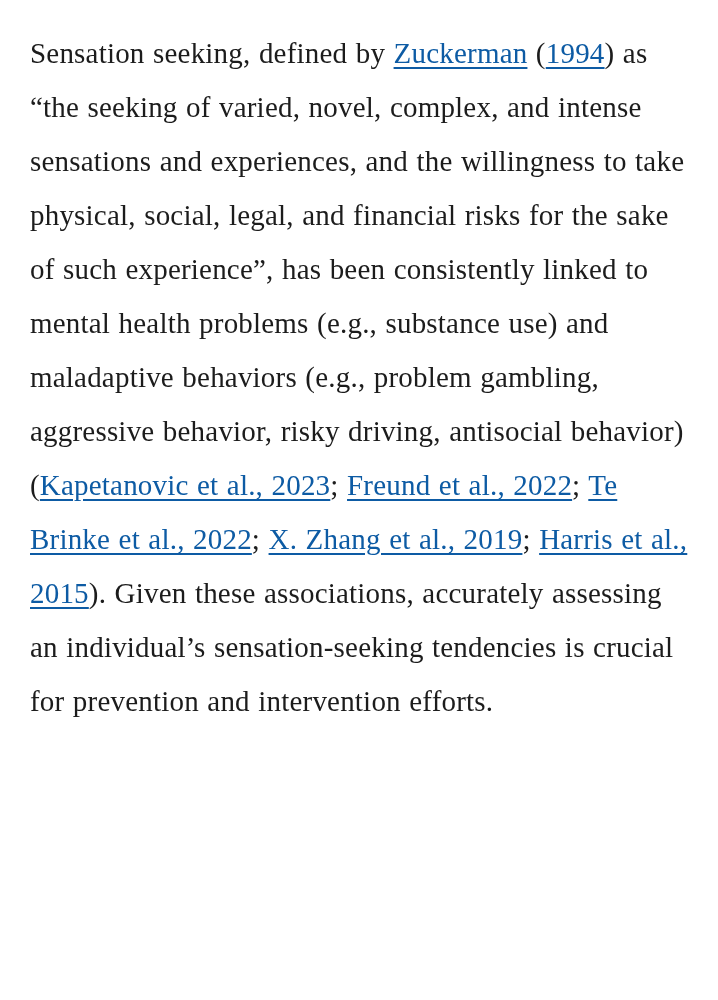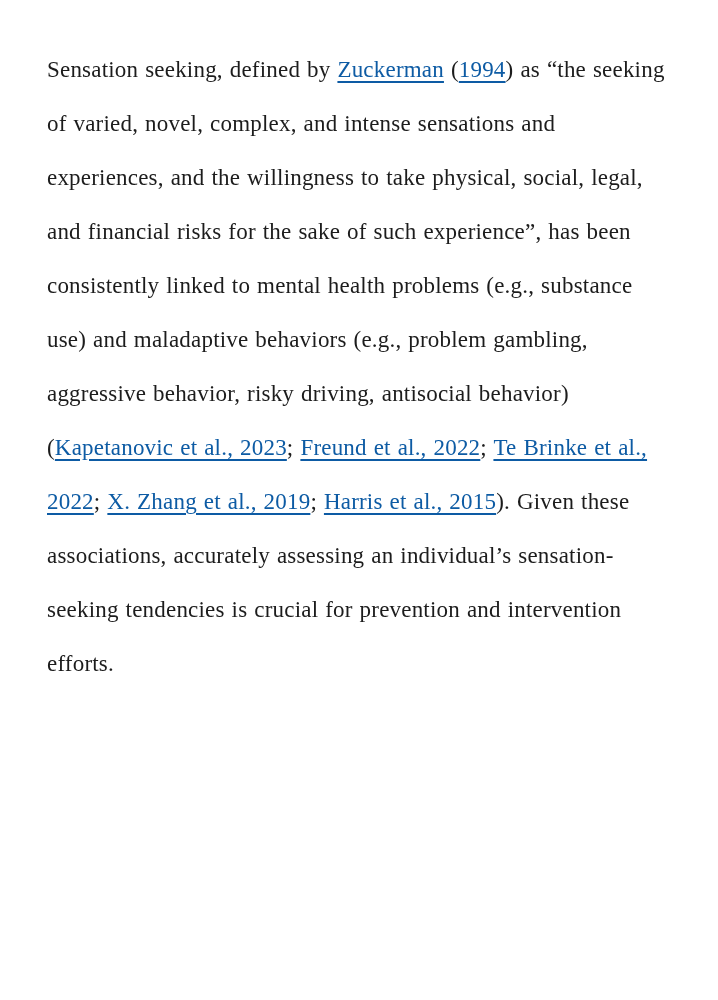--- a/index.html
+++ b/index.html
@@ -9,23 +9,23 @@
     background: #ffffff;
   }
   .page {
     width: 718px;
     min-height: 1000px;
     margin: 0 auto;
     background: #ffffff;
     padding: 26px 30px 30px 30px;
   }
   .article-paragraph {
-    margin: 17px;
+    margin: 0;
     font-family: "Liberation Serif", "DejaVu Serif", serif;
-    font-size: 23px;
+    font-size: 29px;
     line-height: 54px;
     color: #1c1c1c;
     letter-spacing: 0.2px;
     text-align: left;
     word-spacing: 1px;
   }
   .article-paragraph a.citation-link {
     color: #0d5ba4;
     text-decoration: underline;
     text-decoration-thickness: 1.5px;

